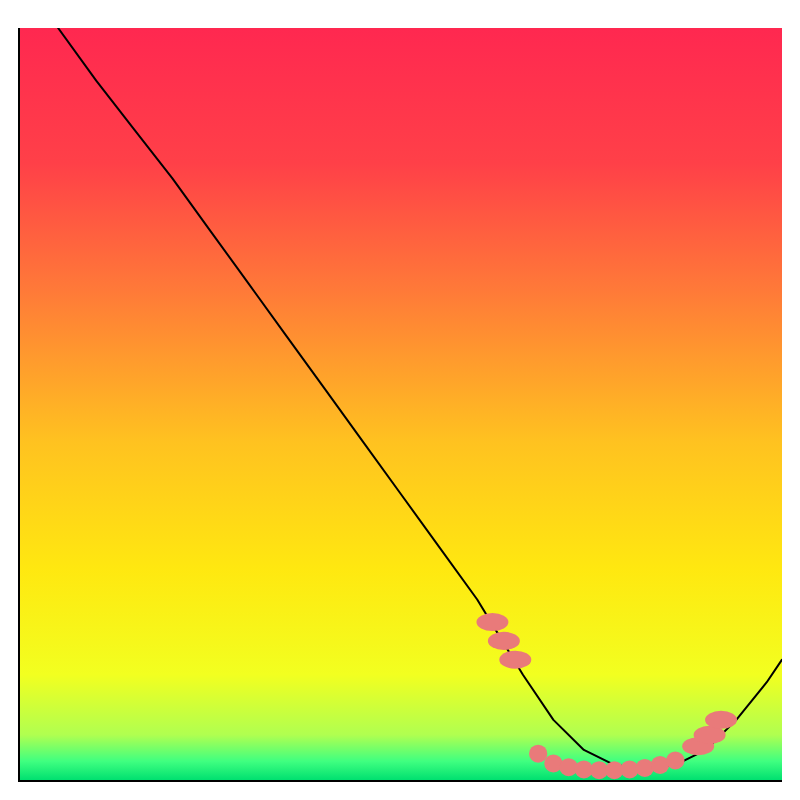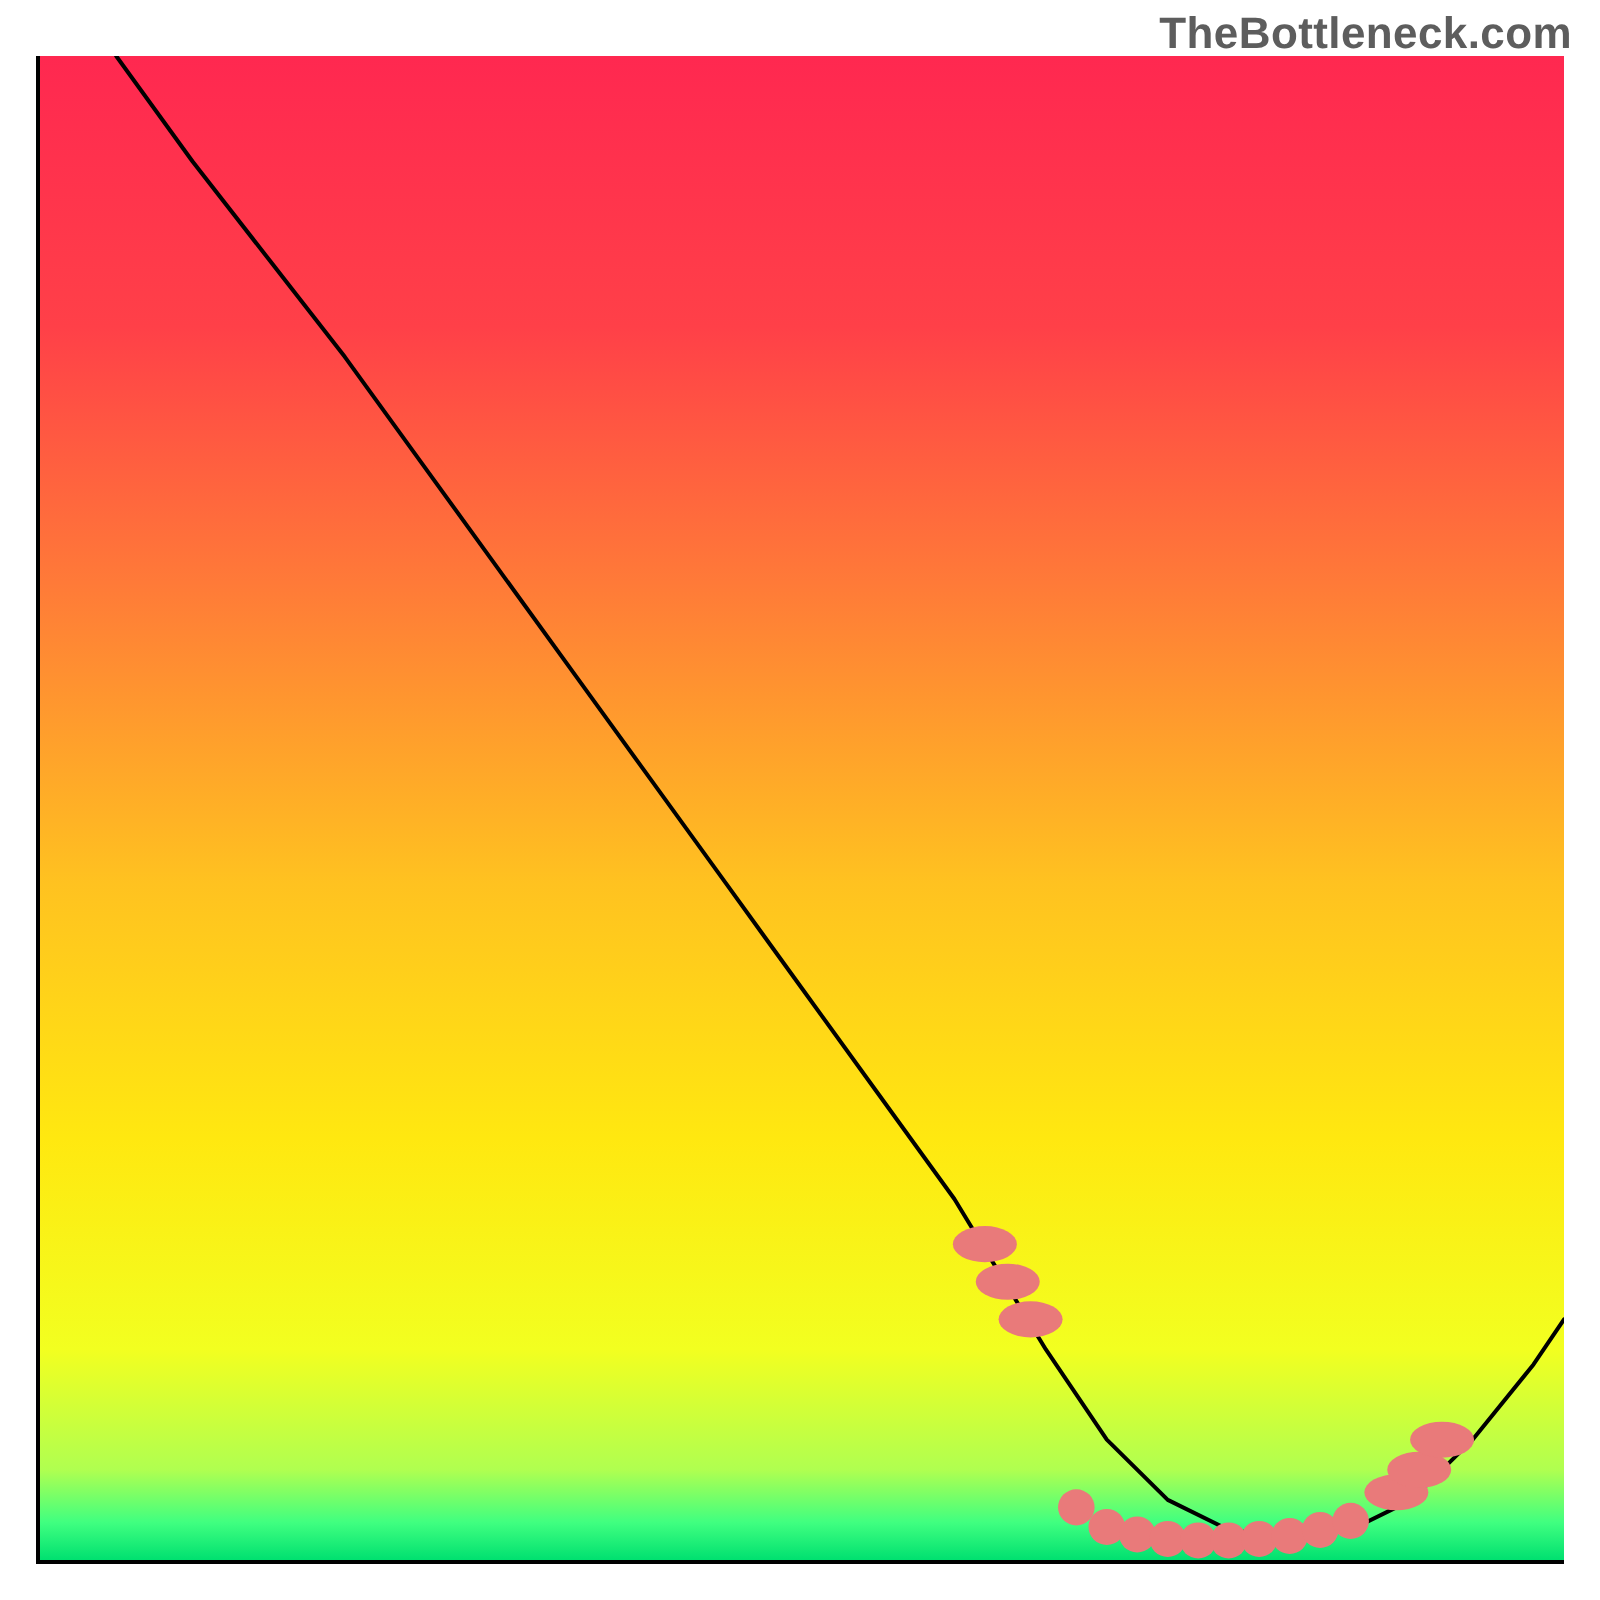--- a/index.html
+++ b/index.html
@@ -44,21 +44,20 @@
     width: 762px;
     height: 752px;
     display: block;
   }
 </style>
 </head>
 <body>
 
 <div class="frame">
 
-  <div class="watermark">TheBottleneck.com</div>
 
   <div class="plot-wrap">
     <svg class="chart" viewBox="0 0 762 752" preserveAspectRatio="none">
       <defs>
         <linearGradient id="bg-grad" x1="0" y1="0" x2="0" y2="1">
             <stop offset="0.00%" stop-color="#ff2850"></stop>
             <stop offset="18.00%" stop-color="#ff4048"></stop>
             <stop offset="35.00%" stop-color="#ff7a38"></stop>
             <stop offset="55.00%" stop-color="#ffc220"></stop>
             <stop offset="72.00%" stop-color="#ffe810"></stop>

